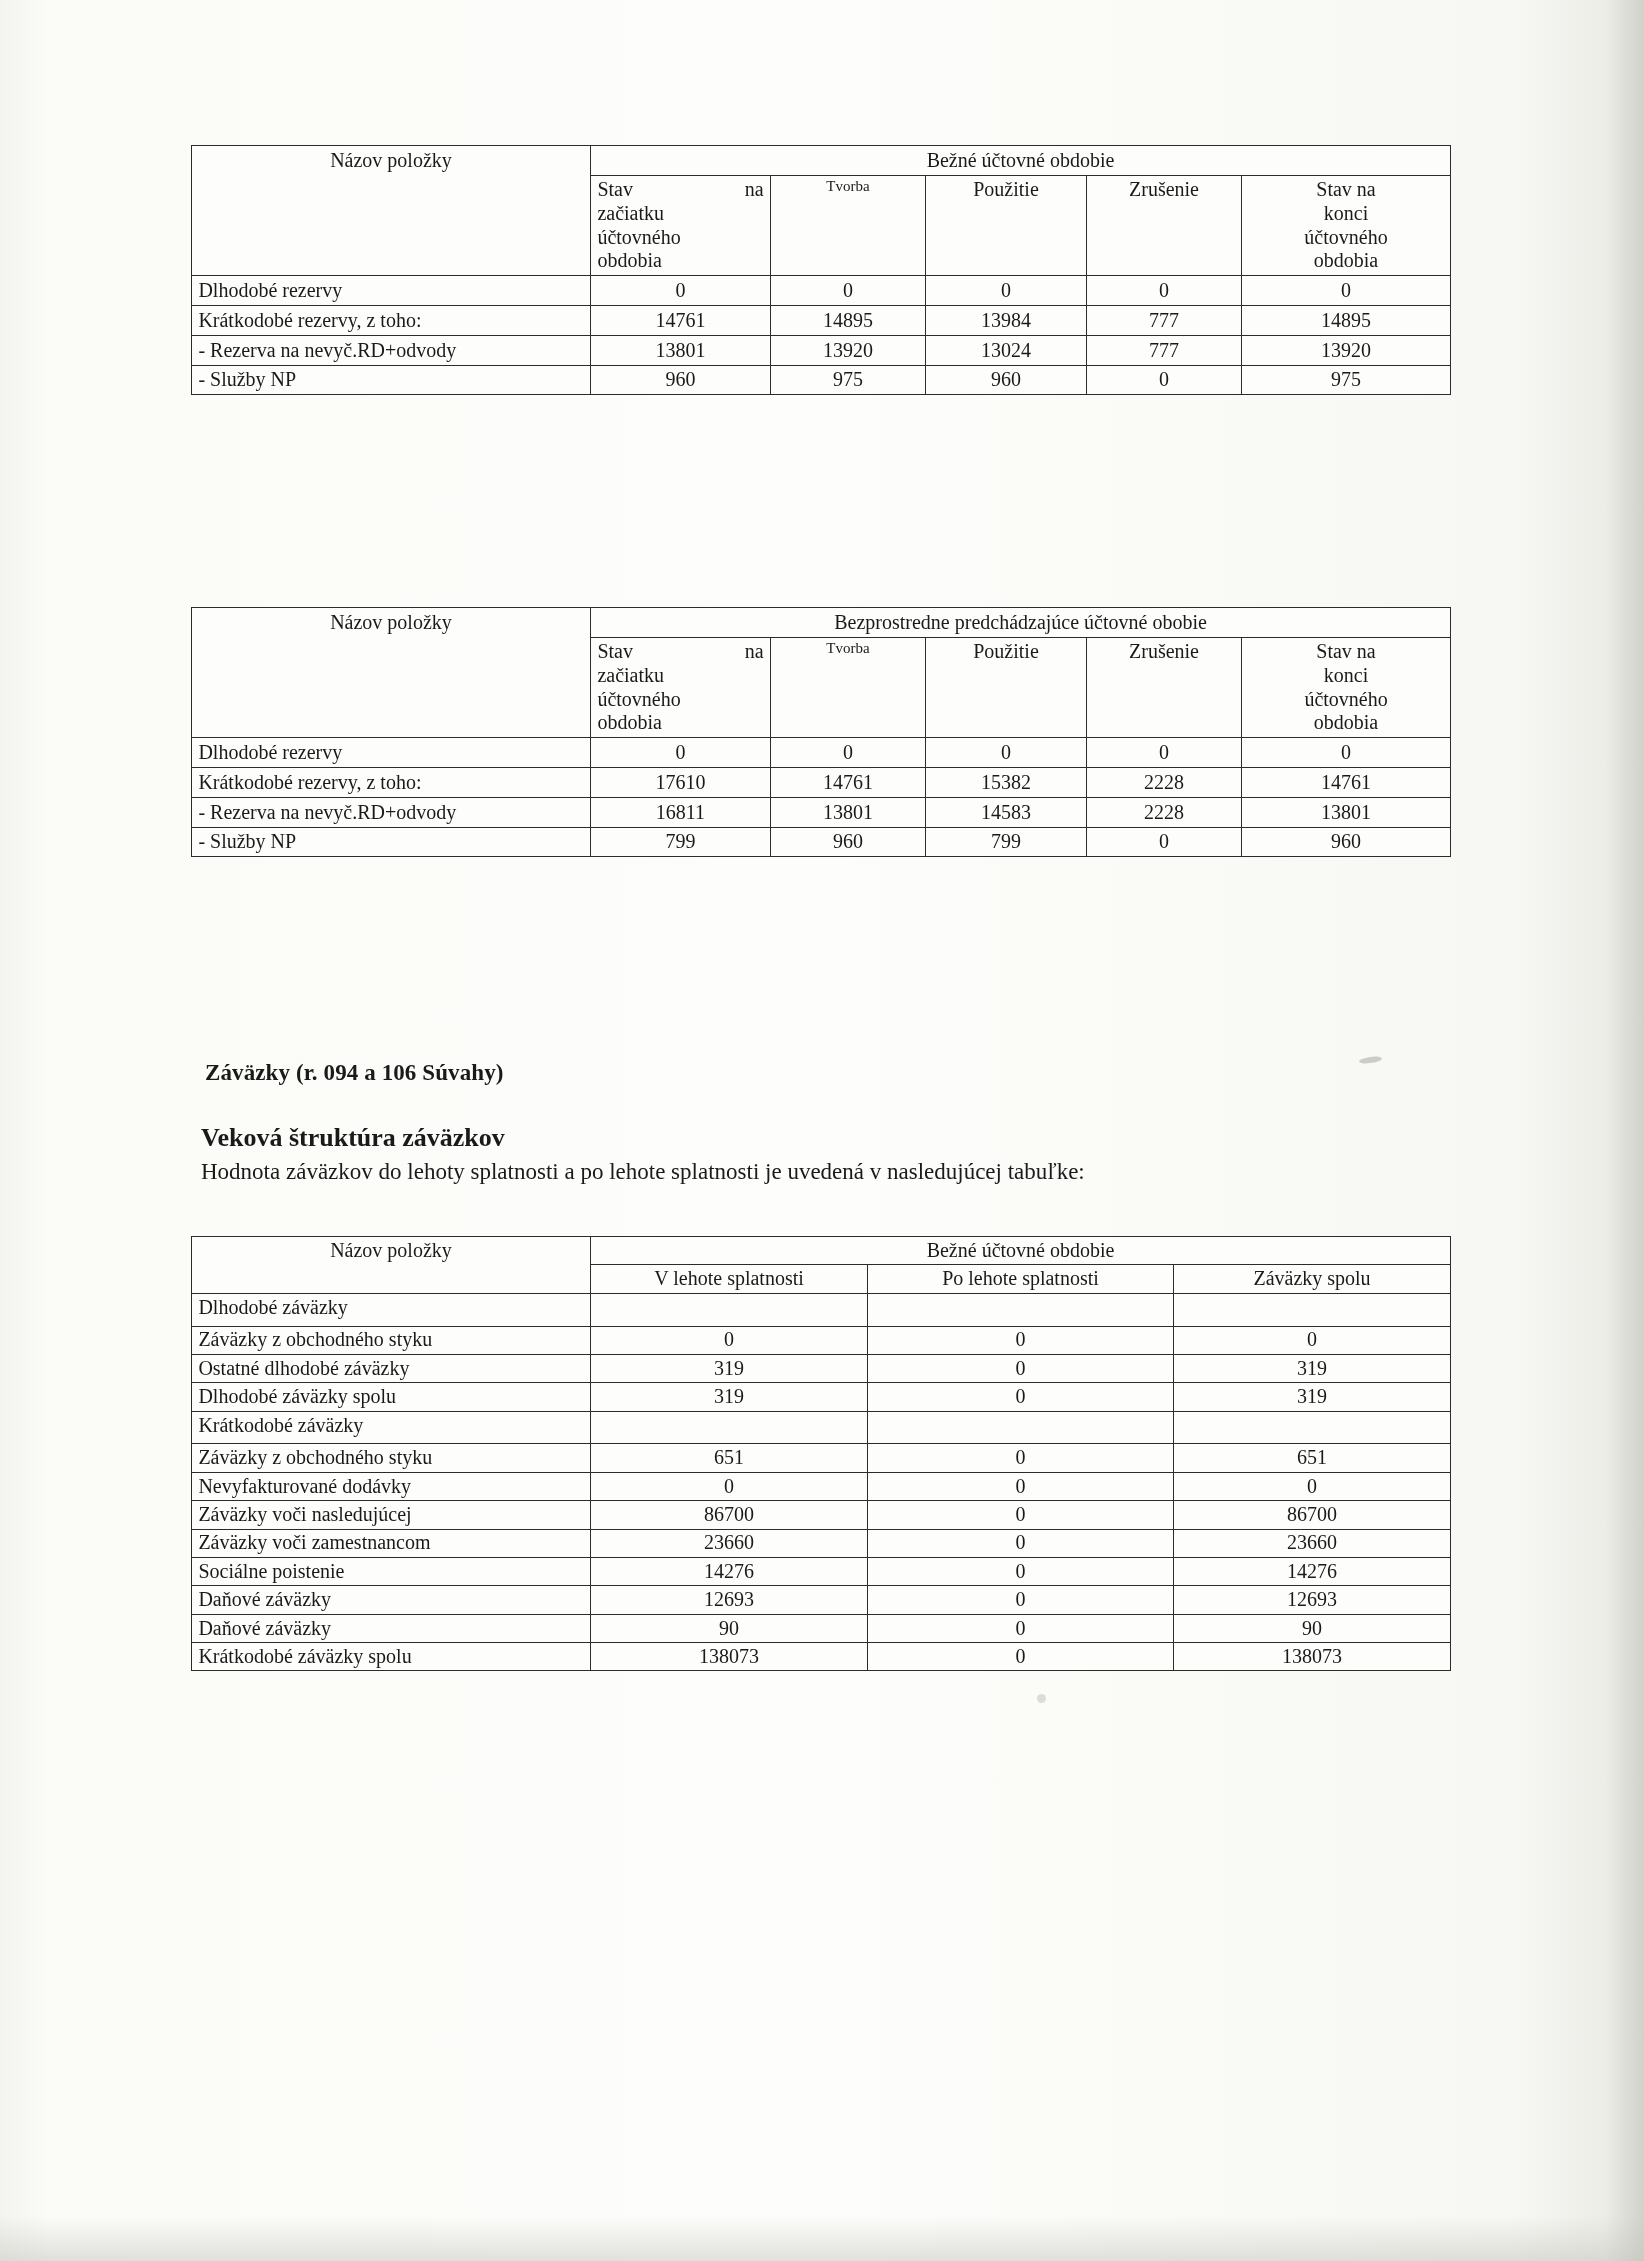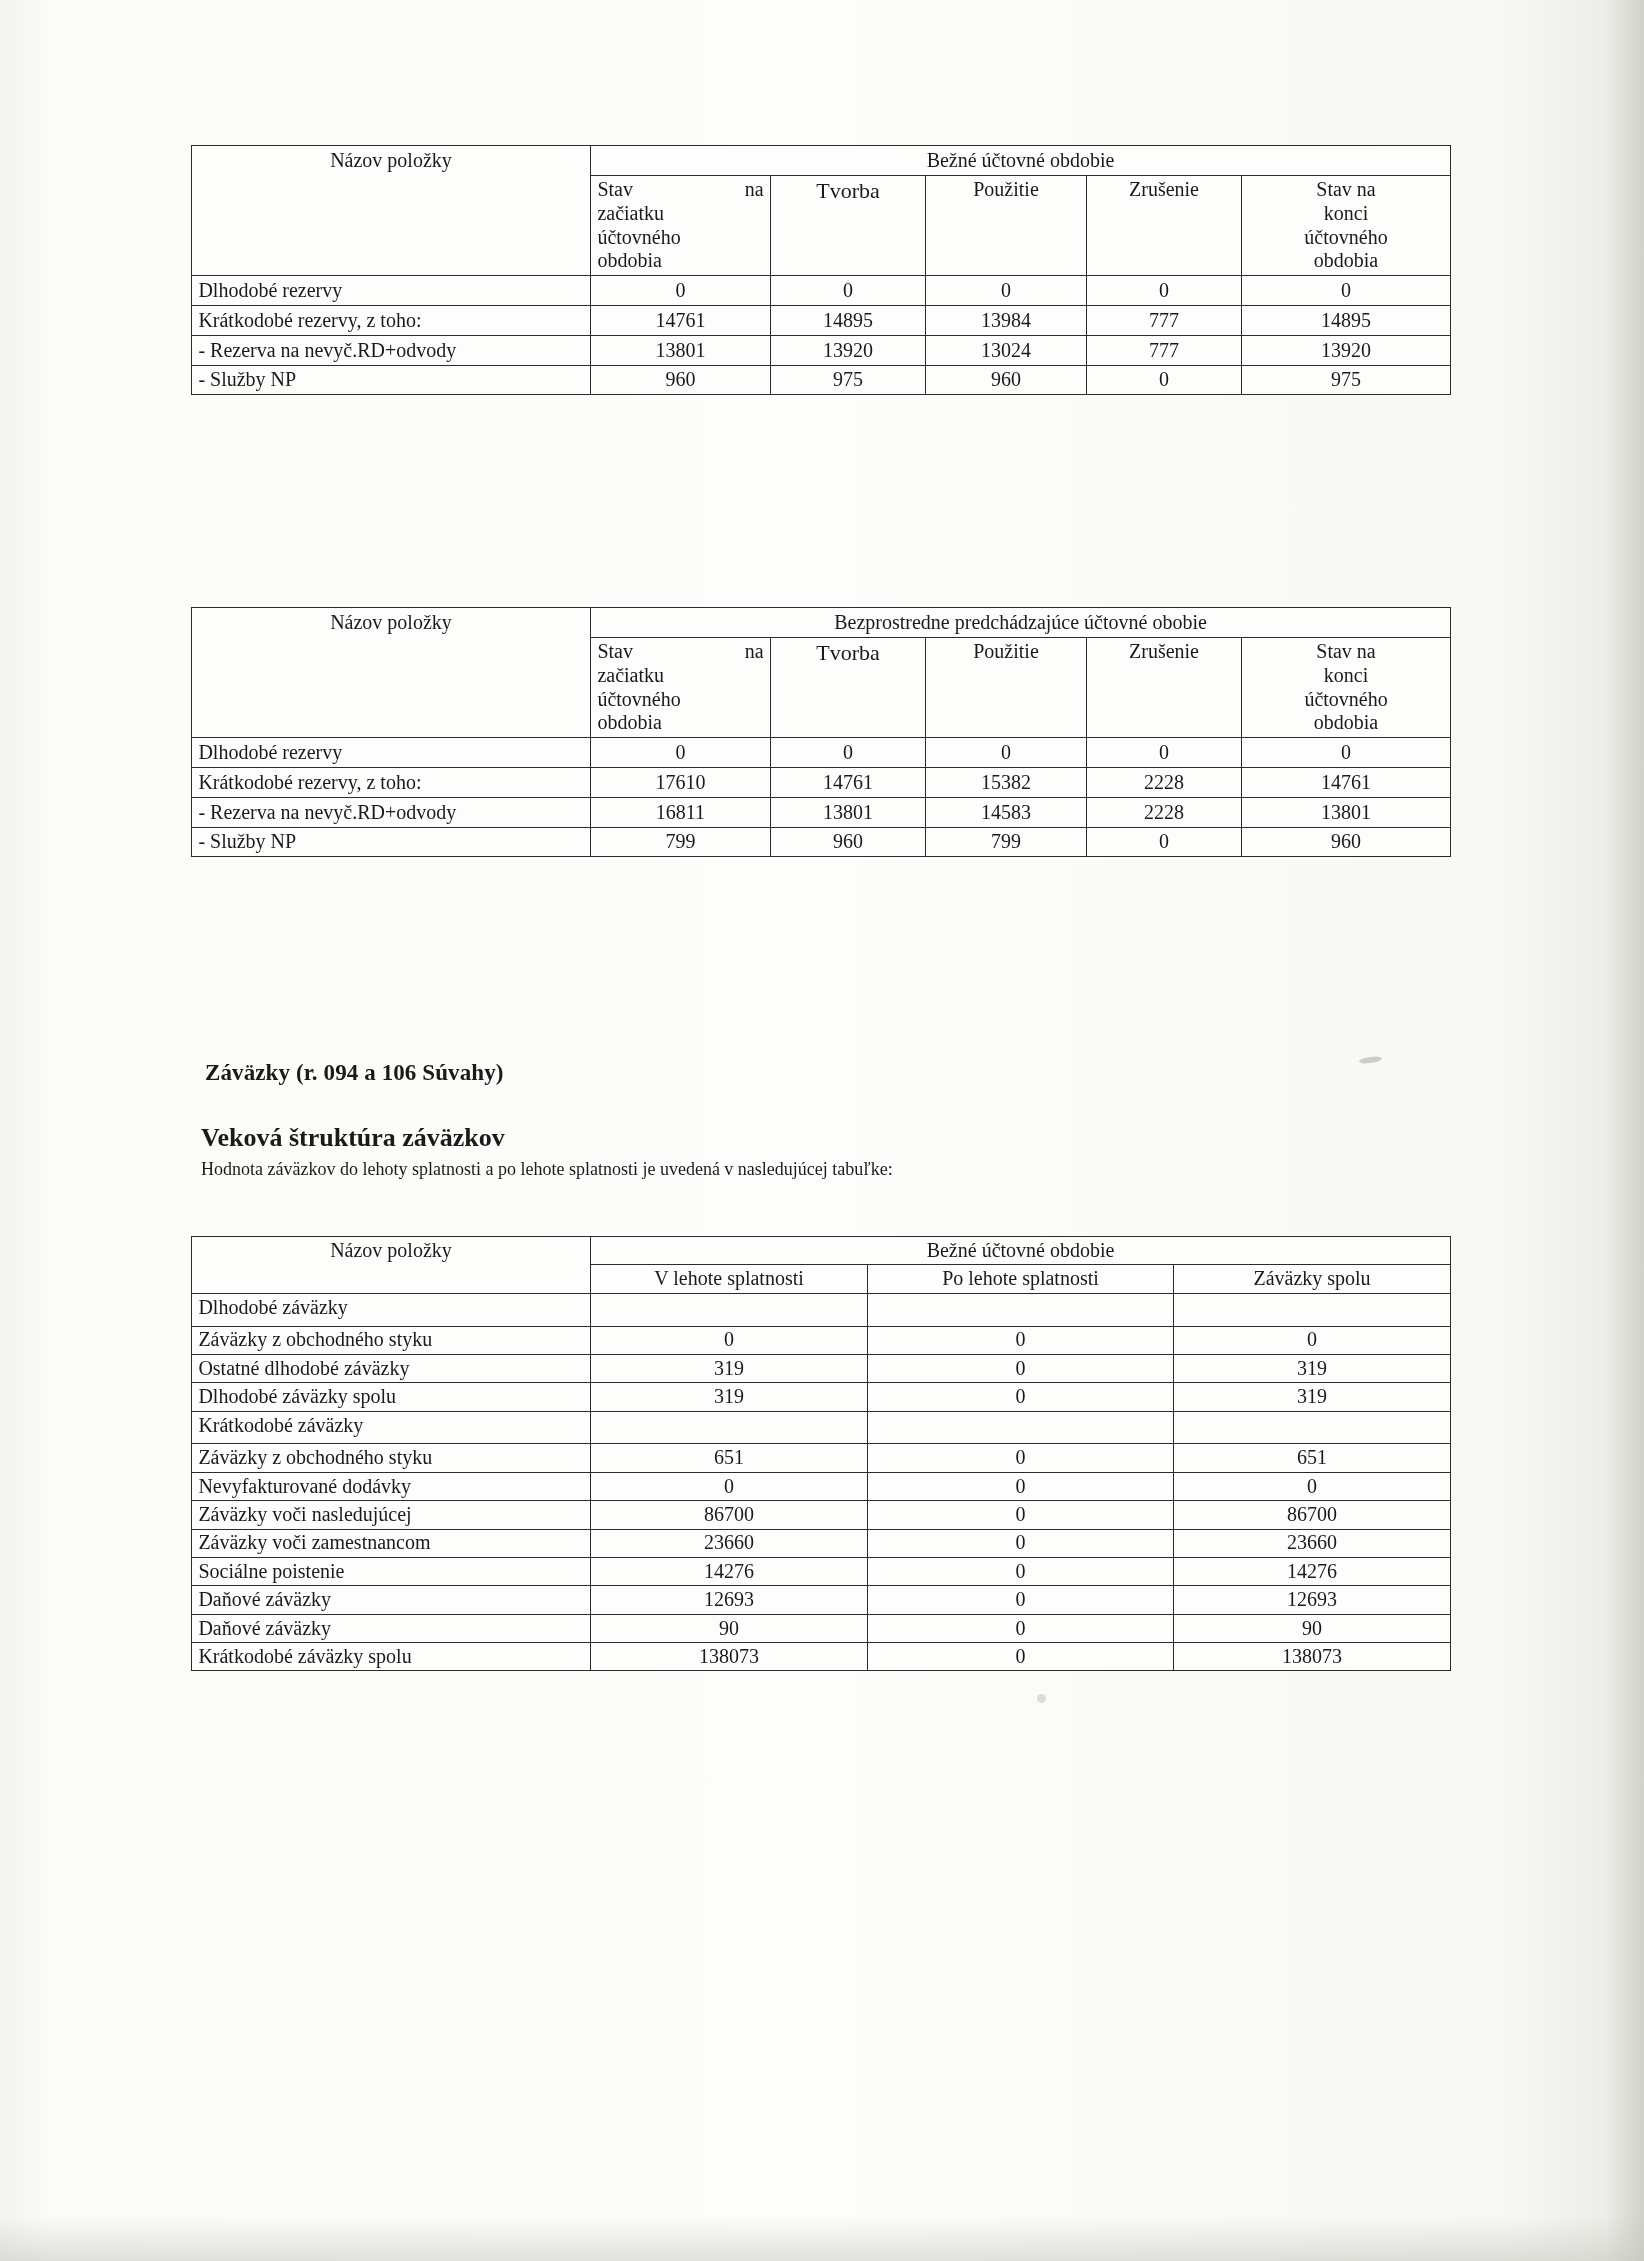--- a/index.html
+++ b/index.html
@@ -64,21 +64,21 @@
     font-size: 21px;
     padding-top: 5.2px;
     padding-bottom: 5.2px;
   }
   .sub-hdr {
     font-weight: bold;
     font-size: 20px;
   }
   .sub-hdr.small {
     font-weight: normal;
-    font-size: 22px;
+    font-size: 15px;
     border-radius: 32px;
   }
   .stav-cell {
     font-weight: bold;
     font-size: 20px;
     line-height: 1.2;
     margin-top: 33px;
   }
   .stav-cell .row1 {
     display: flex;
@@ -120,21 +120,21 @@
     font-size: 23px;
     letter-spacing: 0.1px;
     margin: 0 0 37px 4px;
   }
   #section-zavazky .h2 {
     font-weight: bold;
     font-size: 26px;
     margin: 0 0 6.4px 0;
   }
   #section-zavazky .p {
-    font-size: 18px;
+    font-size: 23px;
     margin: 0;
   }
 
   
   #table-zavazky {
     position: absolute;
     left: 191px;
     top: 1220px;
     width: 1259px;
   }

